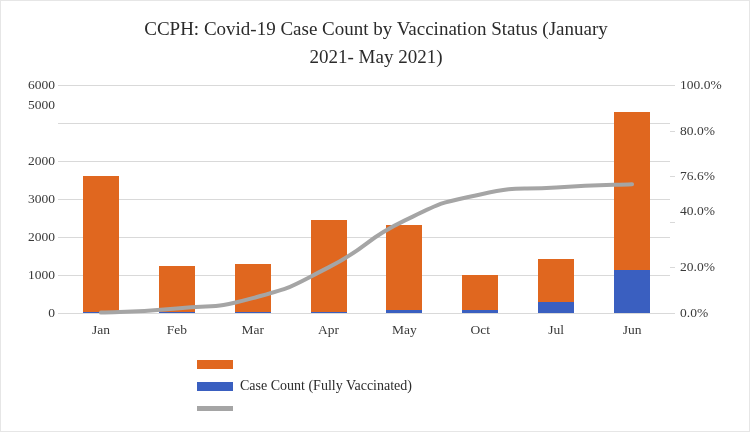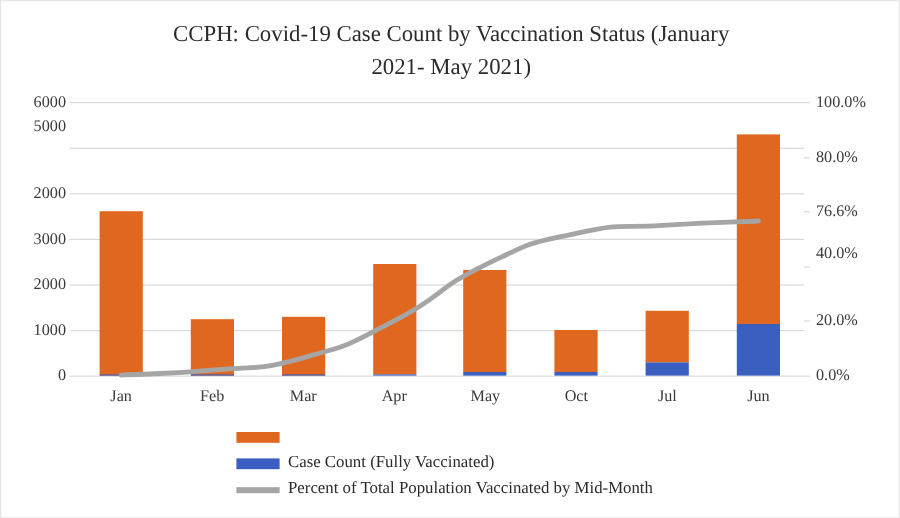--- a/index.html
+++ b/index.html
@@ -246,17 +246,16 @@
   <div id="legend">
       <div class="legend-row">
         <span class="legend-swatch" style="background: rgb(224, 103, 31);"></span>
       </div>
       <div class="legend-row">
         <span class="legend-swatch" style="background: rgb(58, 95, 192);"></span>
         <span class="legend-label">Case Count (Fully Vaccinated)</span>
       </div>
       <div class="legend-row">
         <span class="legend-swatch line" style="background: rgb(165, 165, 165);"></span>
-        <span class="legend-label">Percent of Total Population Vaccinated by Mid-Month</span>
       </div>
     </div>
 
 </div>
 
 </body></html>

